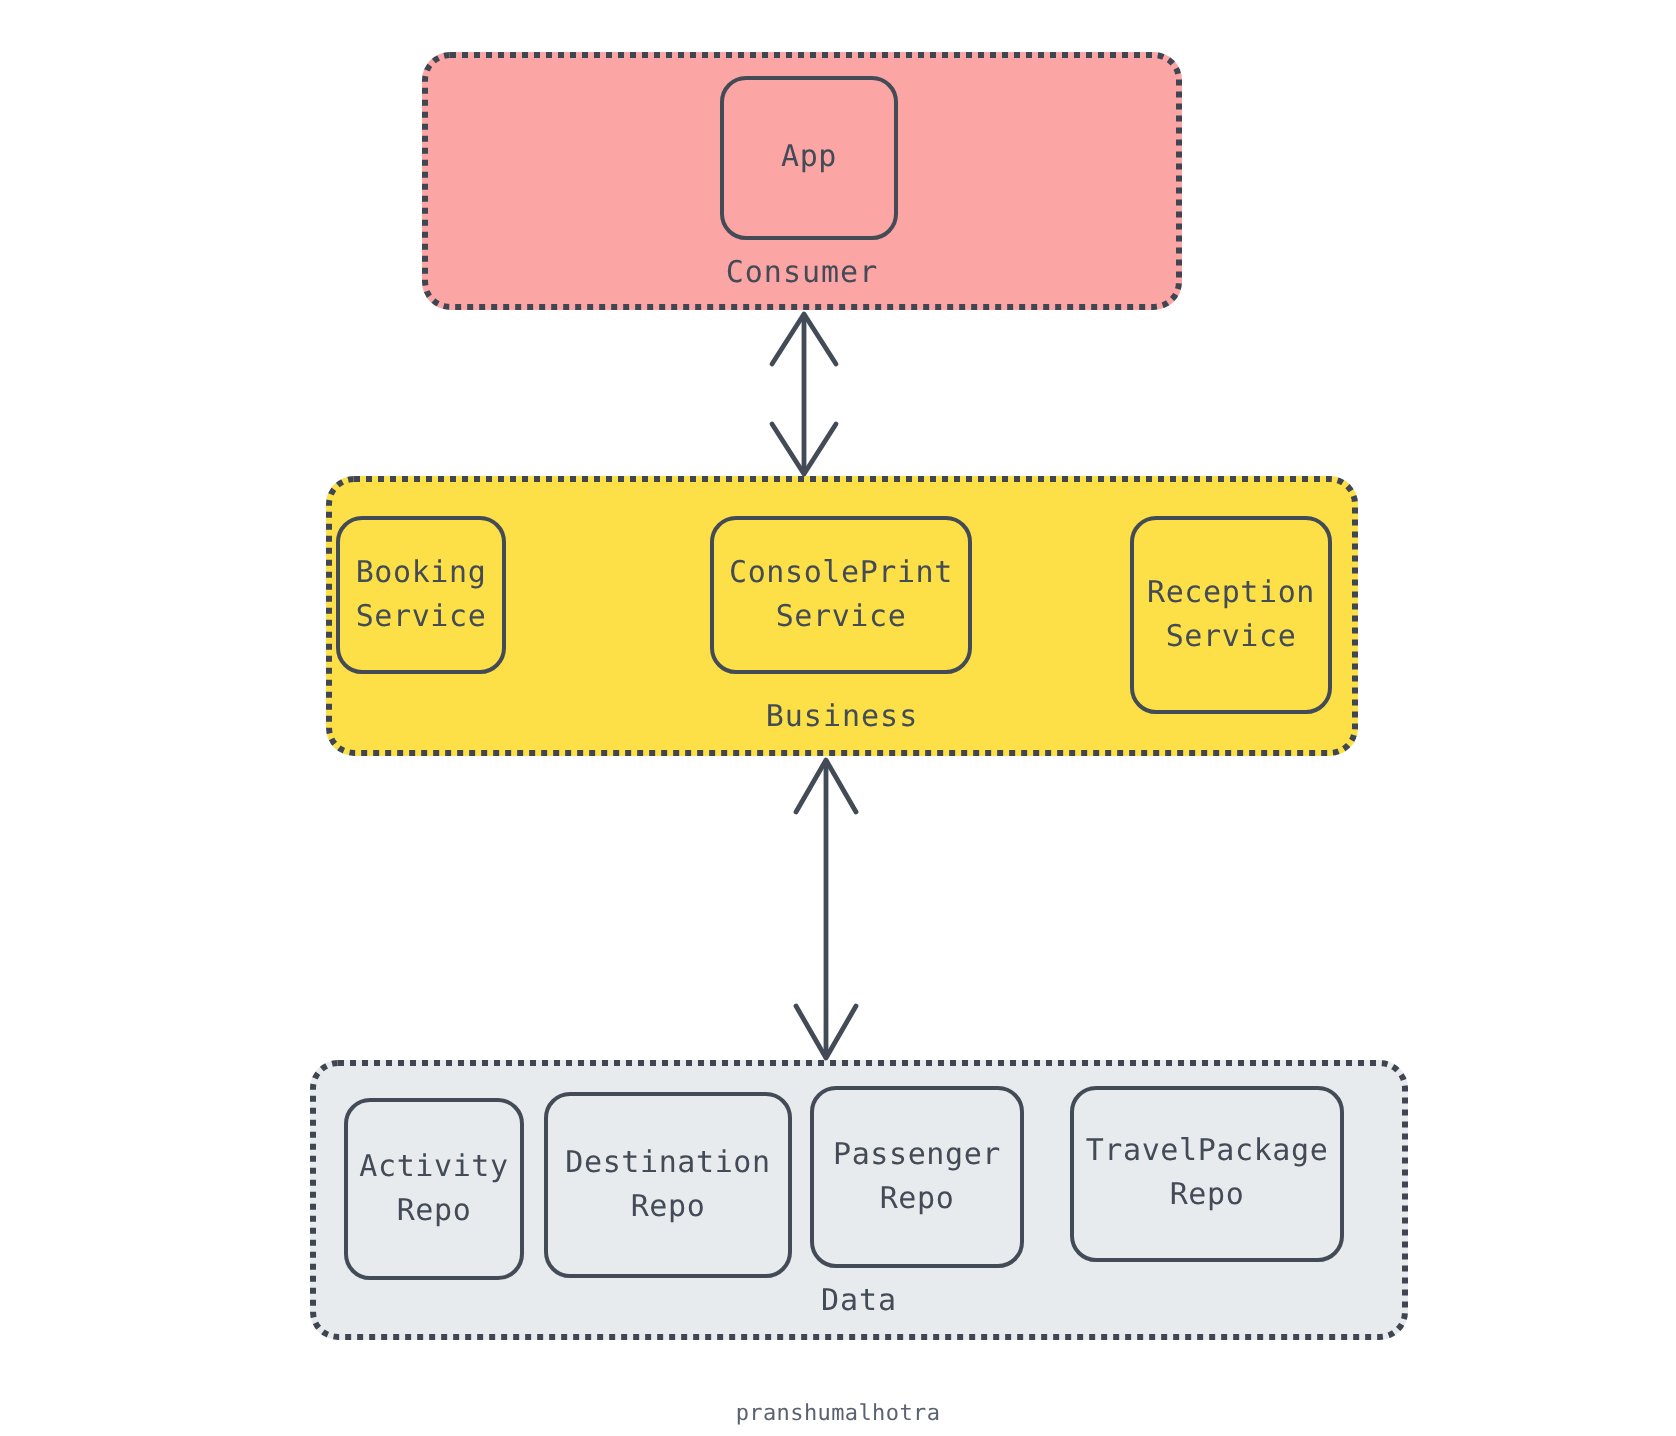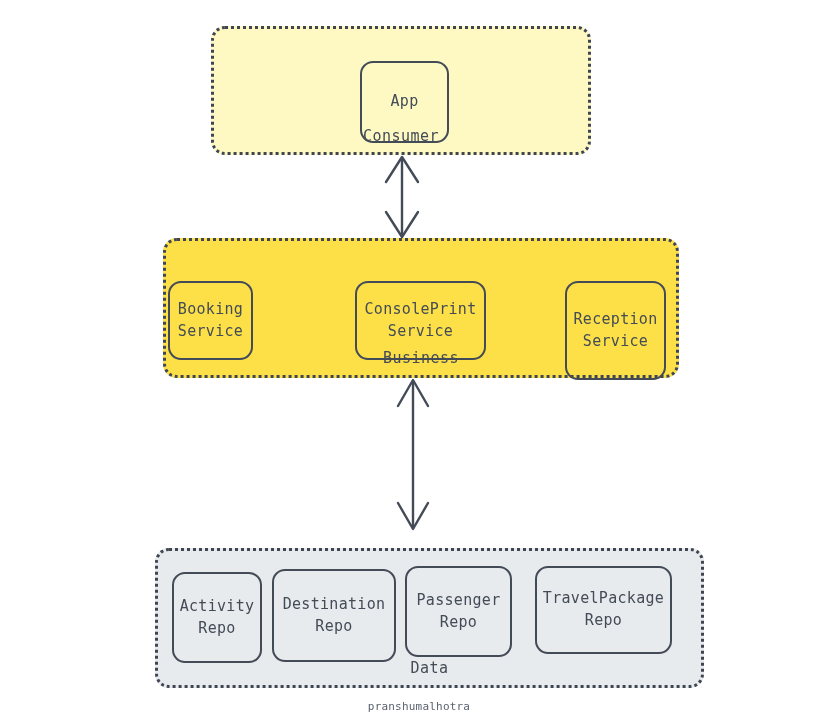--- a/index.html
+++ b/index.html
@@ -37,55 +37,53 @@
     letter-spacing: 0.5px;
     color: #434b57;
     white-space: nowrap;
   }
 
   #layer-consumer {
     left: 211px;
     top: 26px;
     width: 380px;
     height: 129px;
-    background: #fef9c3;
+    background: #fca5a5;
   }
   #layer-business {
     left: 163px;
     top: 238px;
     width: 516px;
     height: 140px;
     background: #fde047;
   }
   #layer-data {
     left: 155px;
     top: 530px;
     width: 549px;
     height: 140px;
     background: #e8ebee;
-    margin-top: 18px;
   }
 
   
   .node {
     position: absolute;
     box-sizing: border-box;
     border: 2.2px solid #434b57;
     border-radius: 13px;
     display: flex;
     align-items: center;
     justify-content: center;
     text-align: center;
     font-size: 15px;
     line-height: 1.45;
     color: #434b57;
     background: transparent;
     white-space: pre-line;
     letter-spacing: 0.3px;
-    margin-top: 23px;
   }
 
   
   #node-app { left: 360px; top: 38px; width: 89px; height: 82px; }
 
   
   #node-booking-service      { left: 168px; top: 258px; width: 85px;  height: 79px; }
   #node-consoleprint-service { left: 355px; top: 258px; width: 131px; height: 79px; }
   #node-reception-service    { left: 565px; top: 258px; width: 101px; height: 99px; }
 

